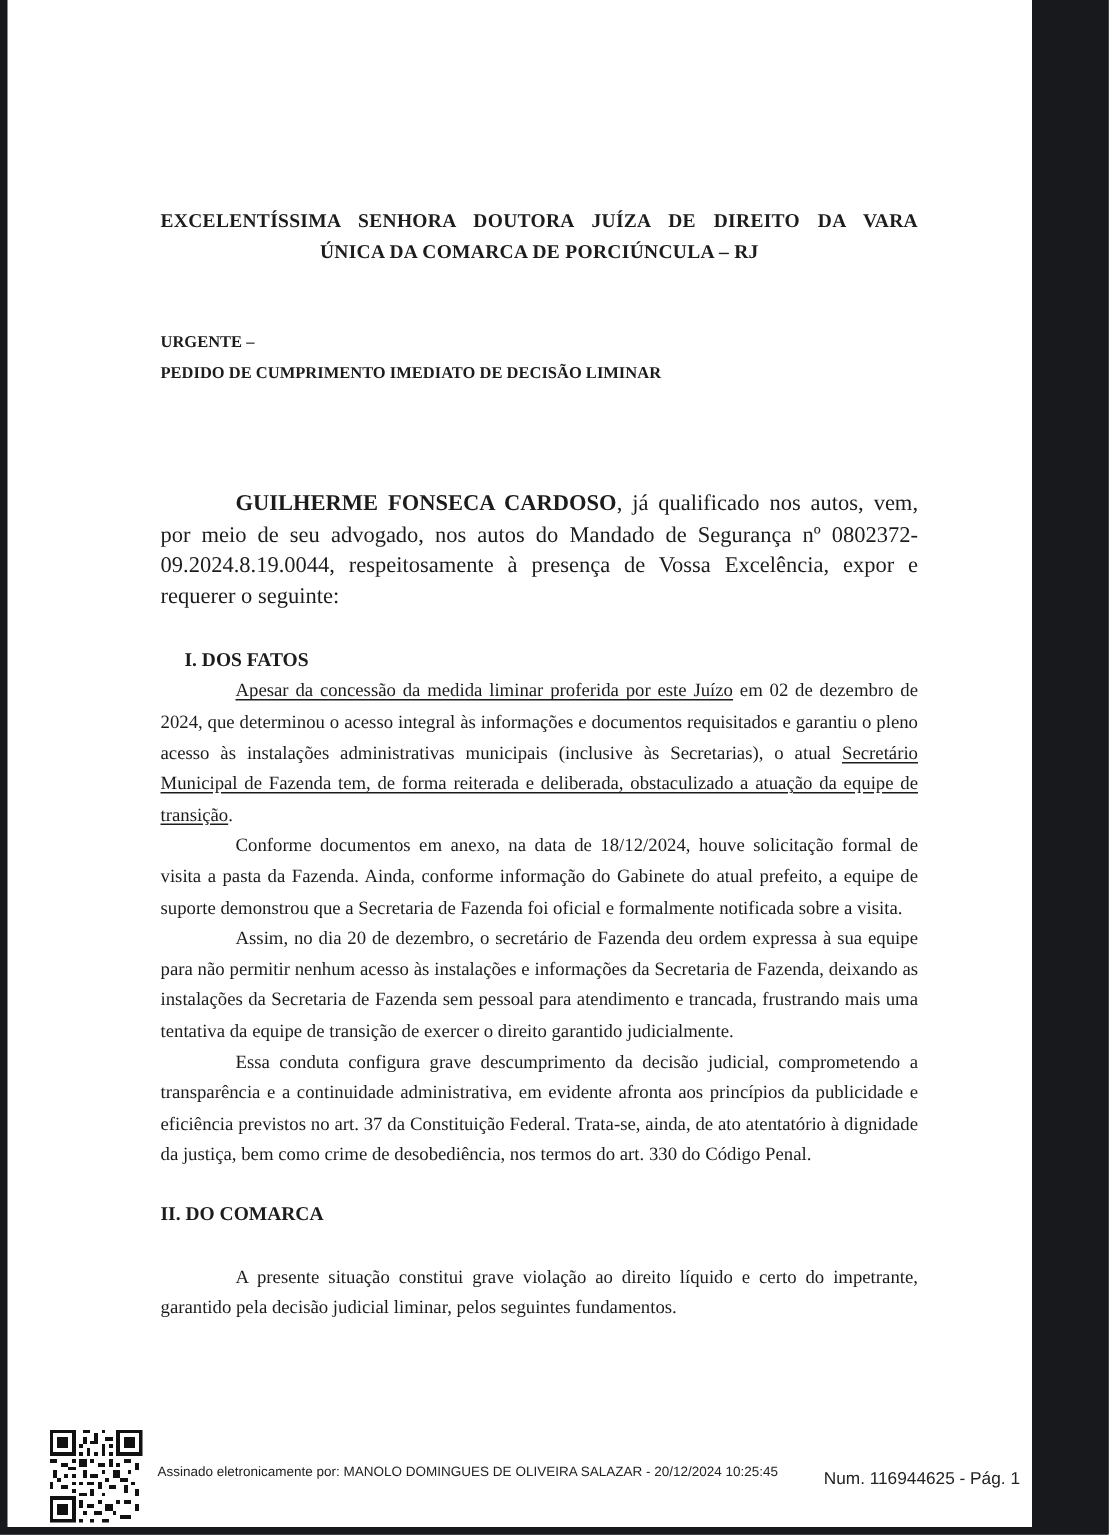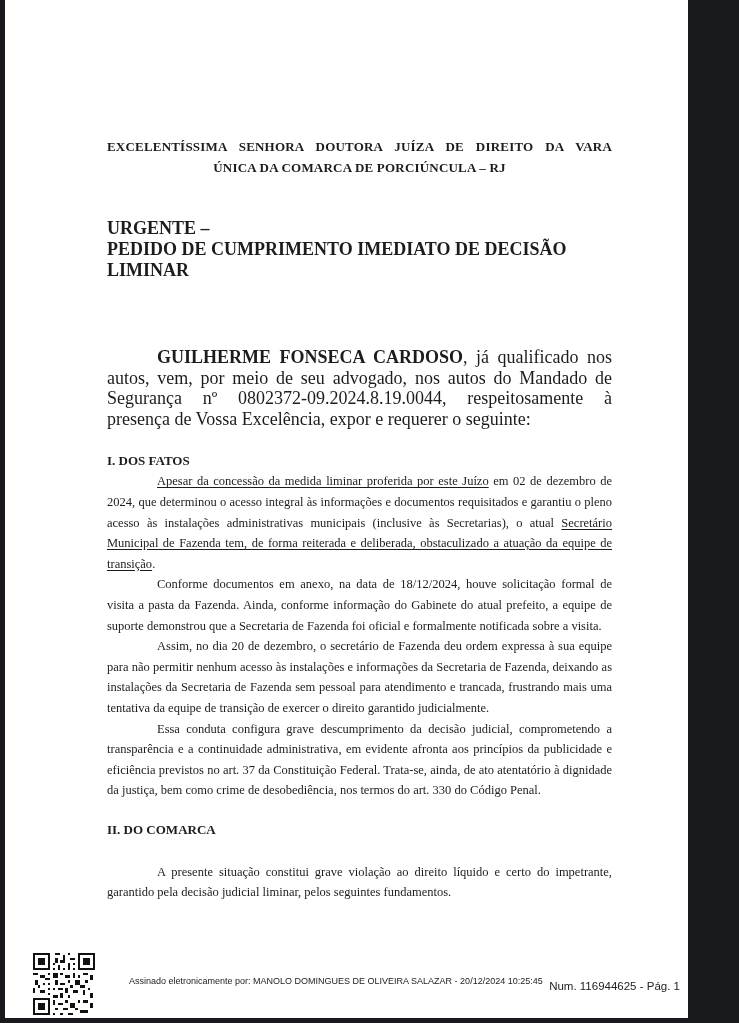--- a/index.html
+++ b/index.html
@@ -37,36 +37,36 @@
     font-weight: bold;
     font-size: 13px;
     line-height: 21px;
     letter-spacing: 0.2px;
   }
   .doc-header .jline { text-align: justify; text-align-last: justify; }
   .doc-header .nline { text-align: center; }
   .urgente-block {
     margin-top: 40px;
     font-weight: bold;
-    font-size: 18px;
+    font-size: 11px;
     line-height: 21px;
   }
   .intro-p {
     margin: 66px 0 0 0;
-    font-size: 18px;
+    font-size: 15px;
     line-height: 20.6px;
     text-align: justify;
     text-indent: 50px;
   }
   .sec-heading {
     font-weight: bold;
     font-size: 13px;
     line-height: 21px;
   }
-  .h-fatos { margin-top: 21px; }
+  .h-fatos { margin-top: 21px; margin-left: 16px; }
   .h-direito { margin-top: 18px; }
   .body-p {
     margin: 0;
     font-size: 12.5px;
     line-height: 20.6px;
     text-align: justify;
     text-indent: 50px;
   }
   .direito-p { margin-top: 22px; }
   .u { text-decoration: underline; text-underline-offset: 2px; }
@@ -82,21 +82,20 @@
   .footer-text {
     position: absolute;
     left: 100px;
     top: 974px;
     width: 480px;
     font-family: "Liberation Sans", sans-serif;
     font-size: 9px;
     line-height: 14.5px;
     color: #222222;
     white-space: nowrap;
-    margin-left: 24px;
   }
   .page-ref {
     position: absolute;
     right: 8px;
     top: 980px;
     font-family: "Liberation Sans", sans-serif;
     font-size: 11.5px;
     color: #222222;
     white-space: nowrap;
   }

